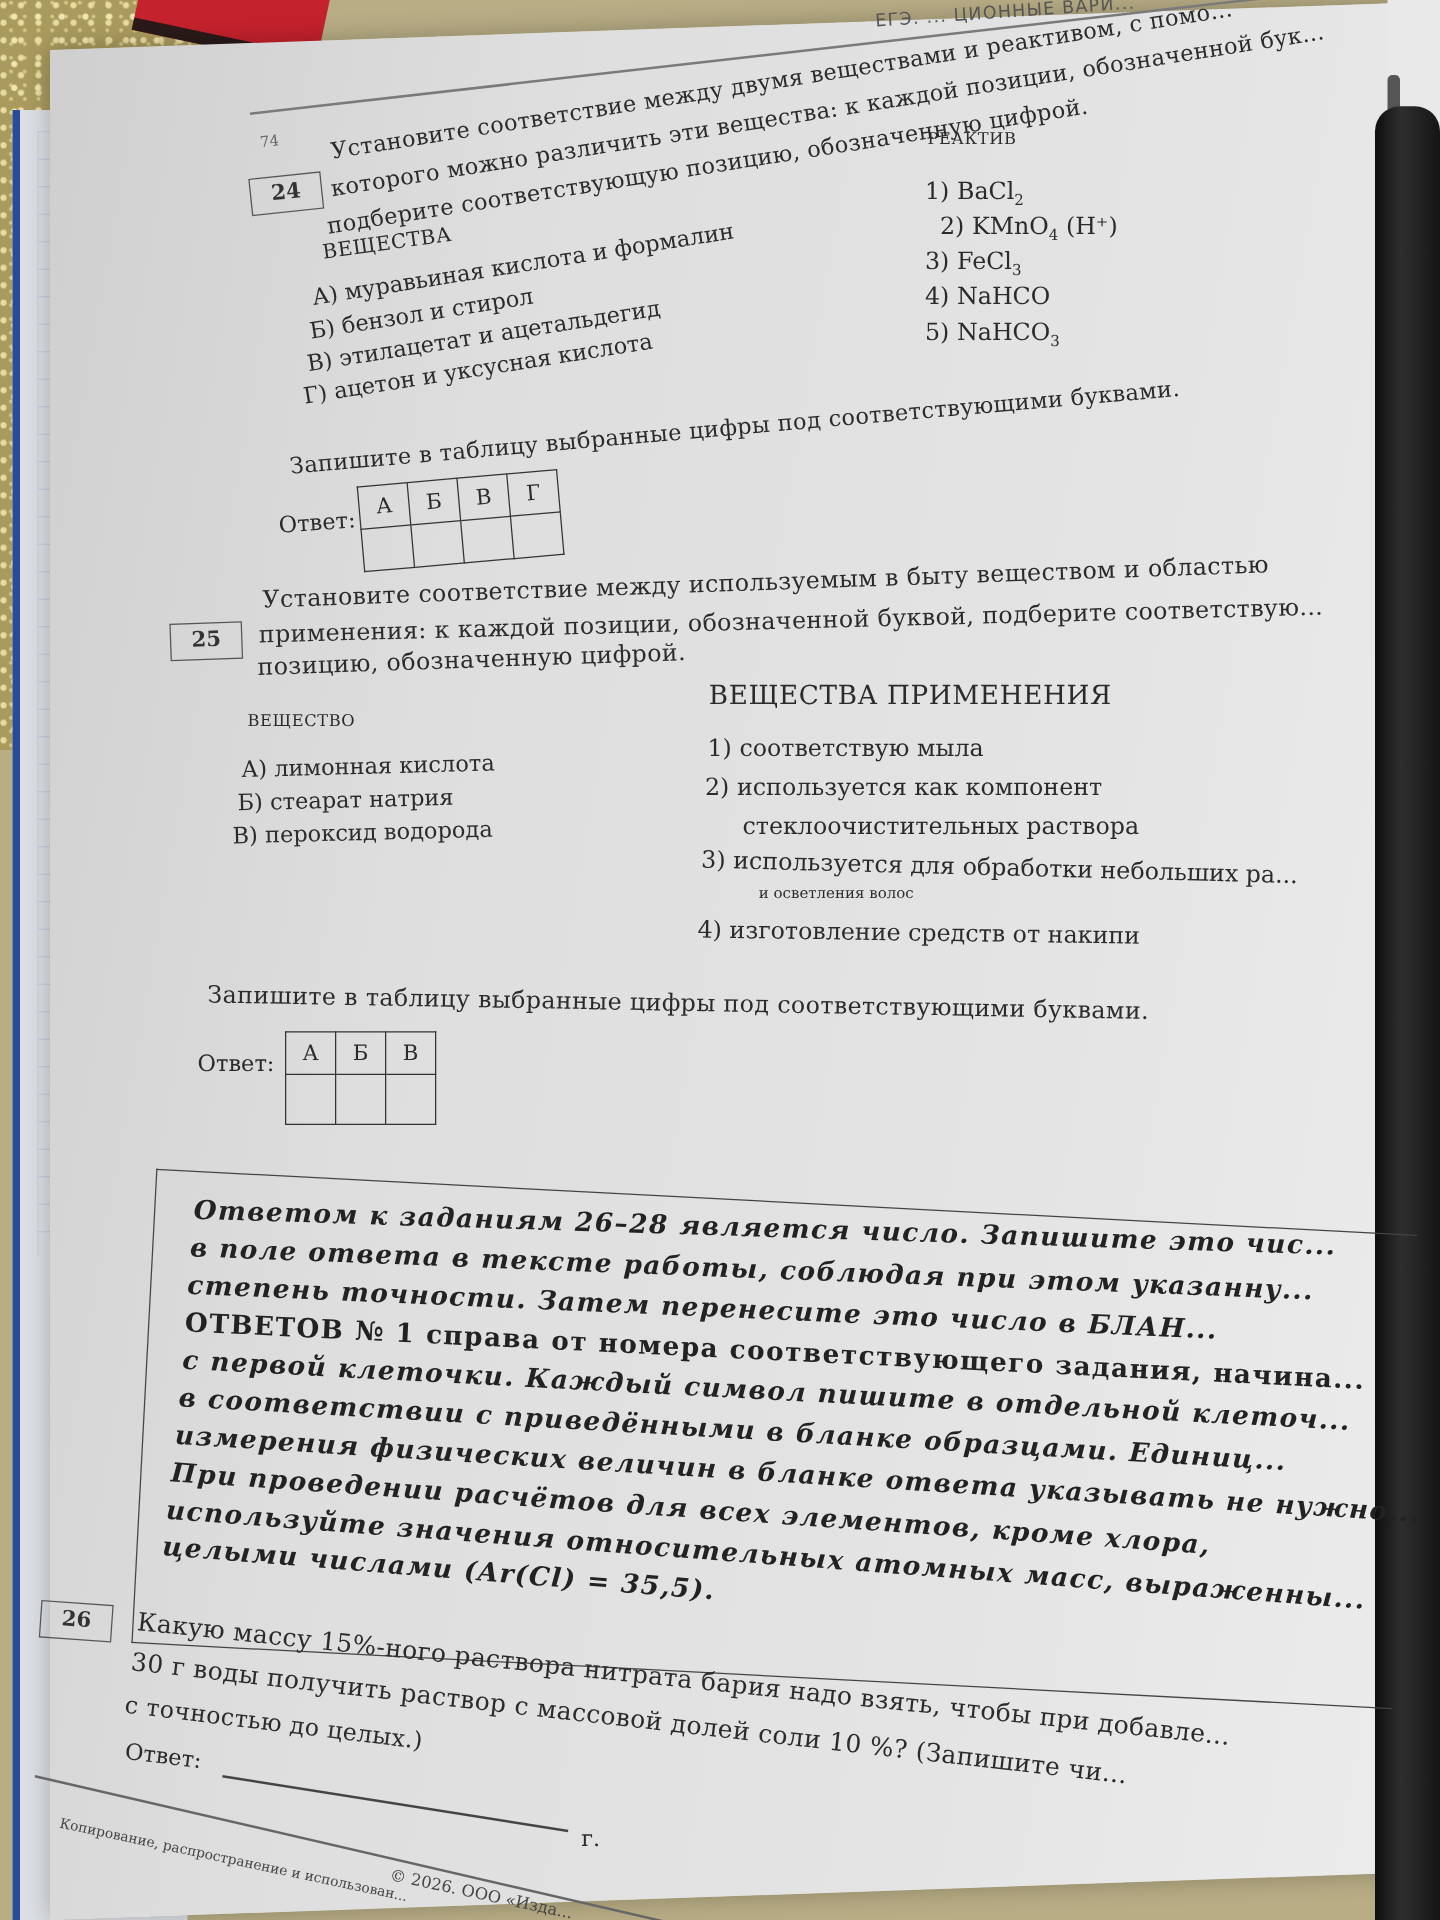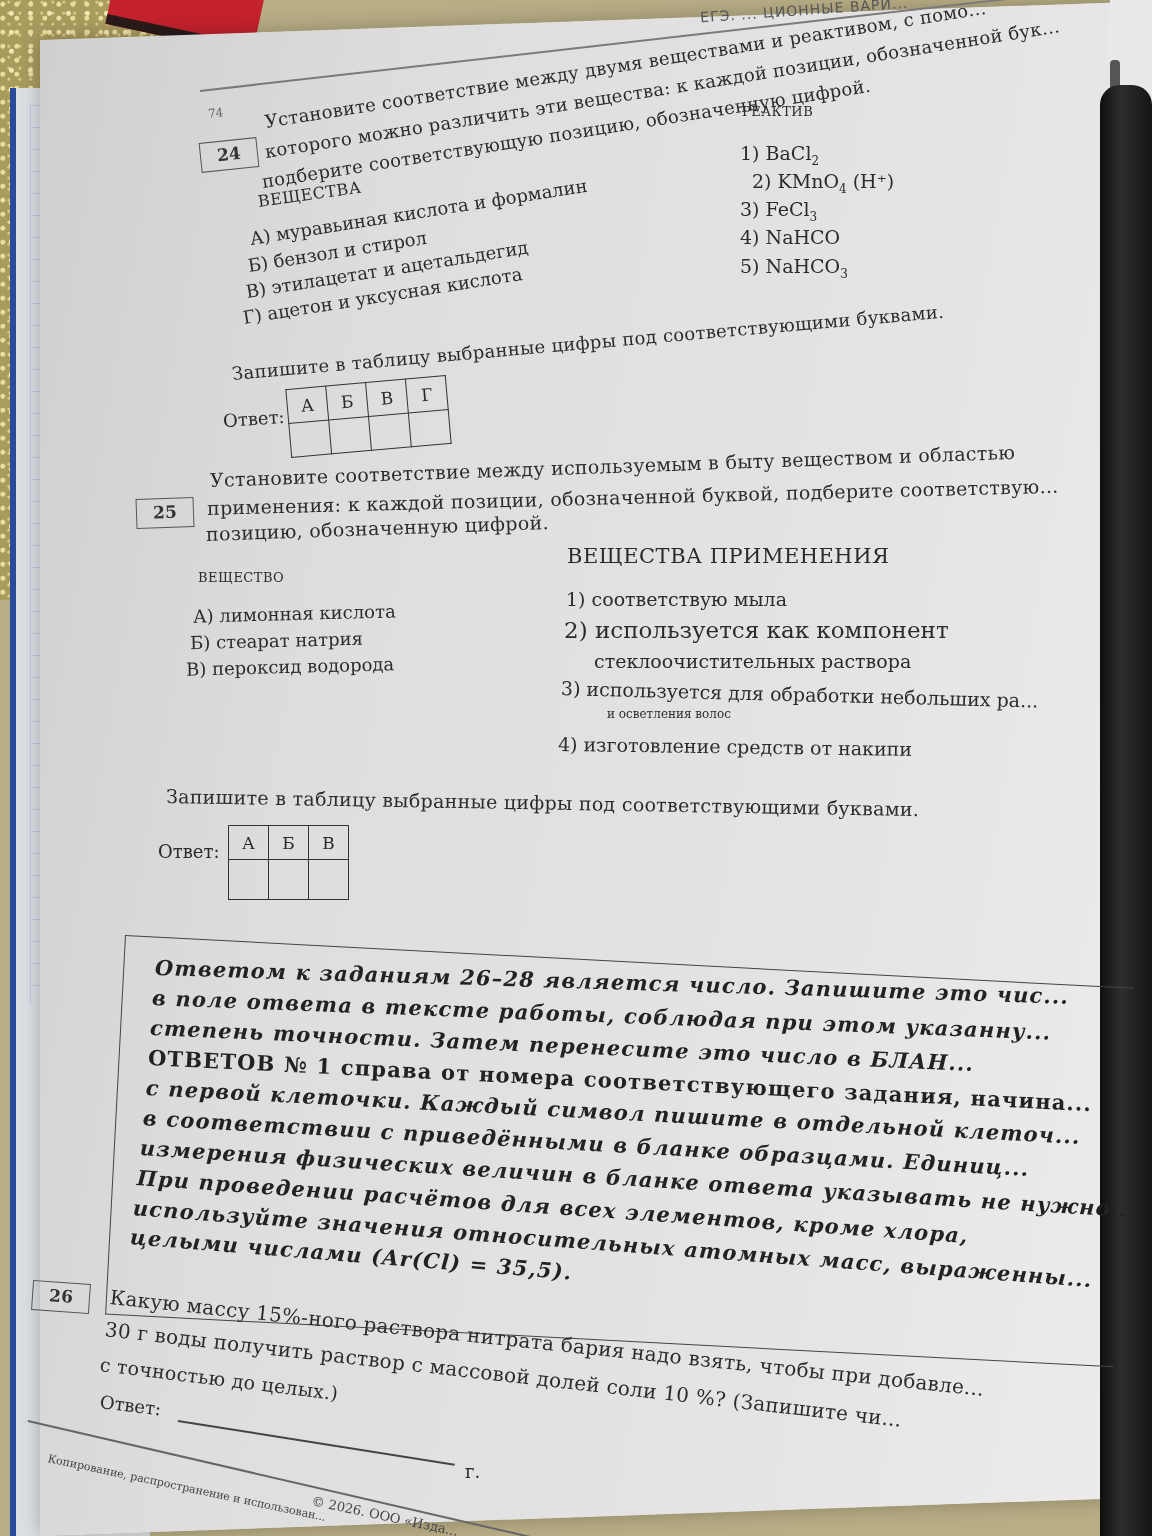--- a/index.html
+++ b/index.html
@@ -187,21 +187,21 @@
     <div class="abs col-heading" style="left:198px; top:570px;text-align:center;">ВЕЩЕСТВО</div>
     <div class="abs item" style="left:193px; top:600px; transform:rotate(-1.5deg);">А) лимонная кислота</div>
     <div class="abs item" style="left:190px; top:627px; transform:rotate(-1.5deg);">Б) стеарат натрия</div>
     <div class="abs item" style="left:186px; top:653px; transform:rotate(-1.5deg);">В) пероксид водорода</div>
 
     <div class="abs col-heading" style="left:567px; top:544px; font-size:21px;">ВЕЩЕСТВА ПРИМЕНЕНИЯ</div>
     <div class="abs item" style="left:566px; top:585px; font-size:19px;">
       <span>1)</span>
       <span>соответствую мыла</span>
     </div>
-    <div class="abs item" style="left:564px; top:616px; font-size:23px;">
+    <div class="abs item" style="left:564px; top:616px; font-size:19px;">
       <span>2)</span>
       <span>используется как компонент</span>
     </div>
     <div class="abs item" style="left:594px; top:647px; font-size:19px;">стеклоочистительных раствора</div>
     <div class="abs item" style="left:561px; top:674px; font-size:19px; transform:rotate(1.5deg); transform-origin:left;">
       <span>3)</span>
       <span>используется для обработки небольших ра...</span>
     </div>
     <div class="abs item" style="left:607px; top:700px; font-size:12px;">и осветления волос</div>
     <div class="abs item" style="left:558px; top:730px; font-size:19px; transform:rotate(0.8deg); transform-origin:left;">

